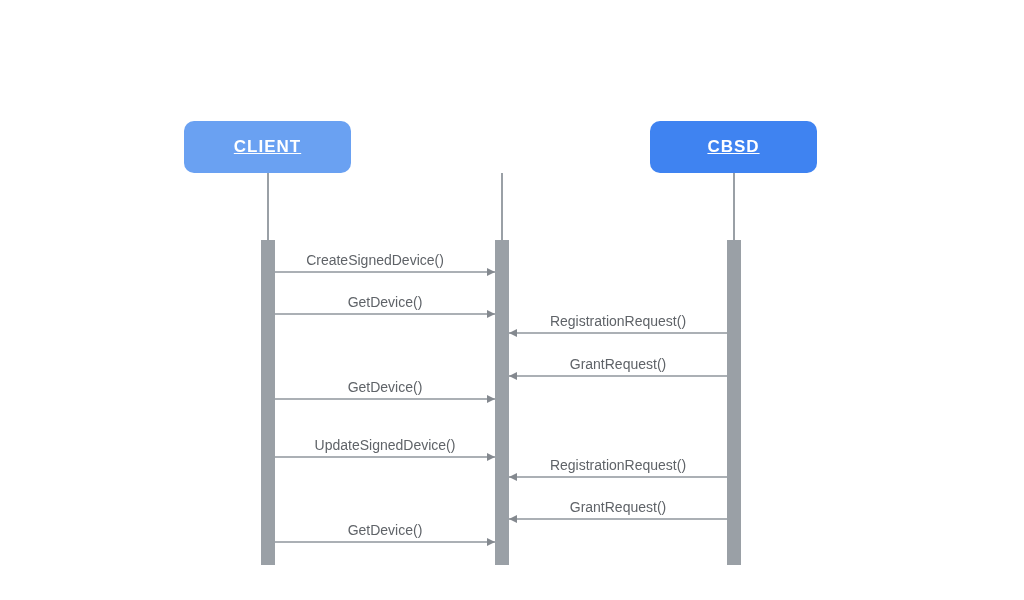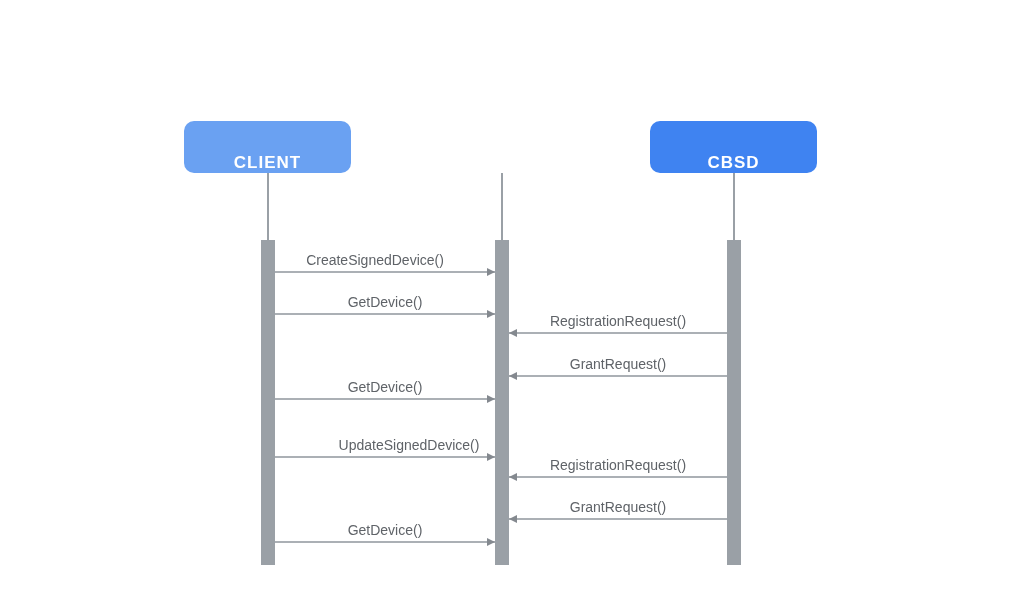--- a/index.html
+++ b/index.html
@@ -9,22 +9,22 @@
   }
   
   #title-bar{
     position:absolute;left:184px;top:24px;width:632px;height:54px;
     border-radius:8px;display:flex;align-items:center;justify-content:center;
     color:#ffffff;font-size:22px;font-weight:500;letter-spacing:.3px;
   }
   
   .actor-box{
     position:absolute;top:121px;width:167px;height:52px;border-radius:10px;
-    display:flex;align-items:flex-end;justify-content:center;
-    color:#ffffff;font-size:17px;font-weight:700;letter-spacing:1px;
+    display:flex;align-items:center;justify-content:center;
+    color:#ffffff;font-size:17px;font-weight:700;letter-spacing:1px;text-decoration:underline;
   }
   #actor-client{left:184px;}
   #actor-sas{left:418px;}
   #actor-cbsd{left:650px;}
   
   .lifeline{
     position:absolute;top:173px;height:67px;width:1.5px;background:#9aa0a6;
   }
   #lifeline-client{left:267px;}
   #lifeline-sas{left:501px;}
@@ -97,21 +97,21 @@
         <div class="msg-label" style="left: 509px; width: 218px; top: 356px;">GrantRequest()</div>
       </div>
       <div class="message">
         <div class="msg-line" style="left: 275px; top: 398px; width: 220px;"></div>
         <div class="msg-arrow-right" style="top: 395px; left: 487px;"></div>
         <div class="msg-label" style="left: 275px; width: 220px; top: 379px;">GetDevice()</div>
       </div>
       <div class="message">
         <div class="msg-line" style="left: 275px; top: 456px; width: 220px;"></div>
         <div class="msg-arrow-right" style="top: 453px; left: 487px;"></div>
-        <div class="msg-label" style="left: 275px; width: 220px; top: 437px; margin-left: 24px;">UpdateSignedDevice()</div>
+        <div class="msg-label" style="left: 275px; width: 220px; top: 437px;">UpdateSignedDevice()</div>
       </div>
       <div class="message">
         <div class="msg-line" style="left: 509px; top: 476px; width: 218px;"></div>
         <div class="msg-arrow-left" style="top: 473px; left: 509px;"></div>
         <div class="msg-label" style="left: 509px; width: 218px; top: 457px;">RegistrationRequest()</div>
       </div>
       <div class="message">
         <div class="msg-line" style="left: 509px; top: 518px; width: 218px;"></div>
         <div class="msg-arrow-left" style="top: 515px; left: 509px;"></div>
         <div class="msg-label" style="left: 509px; width: 218px; top: 499px;">GrantRequest()</div>

